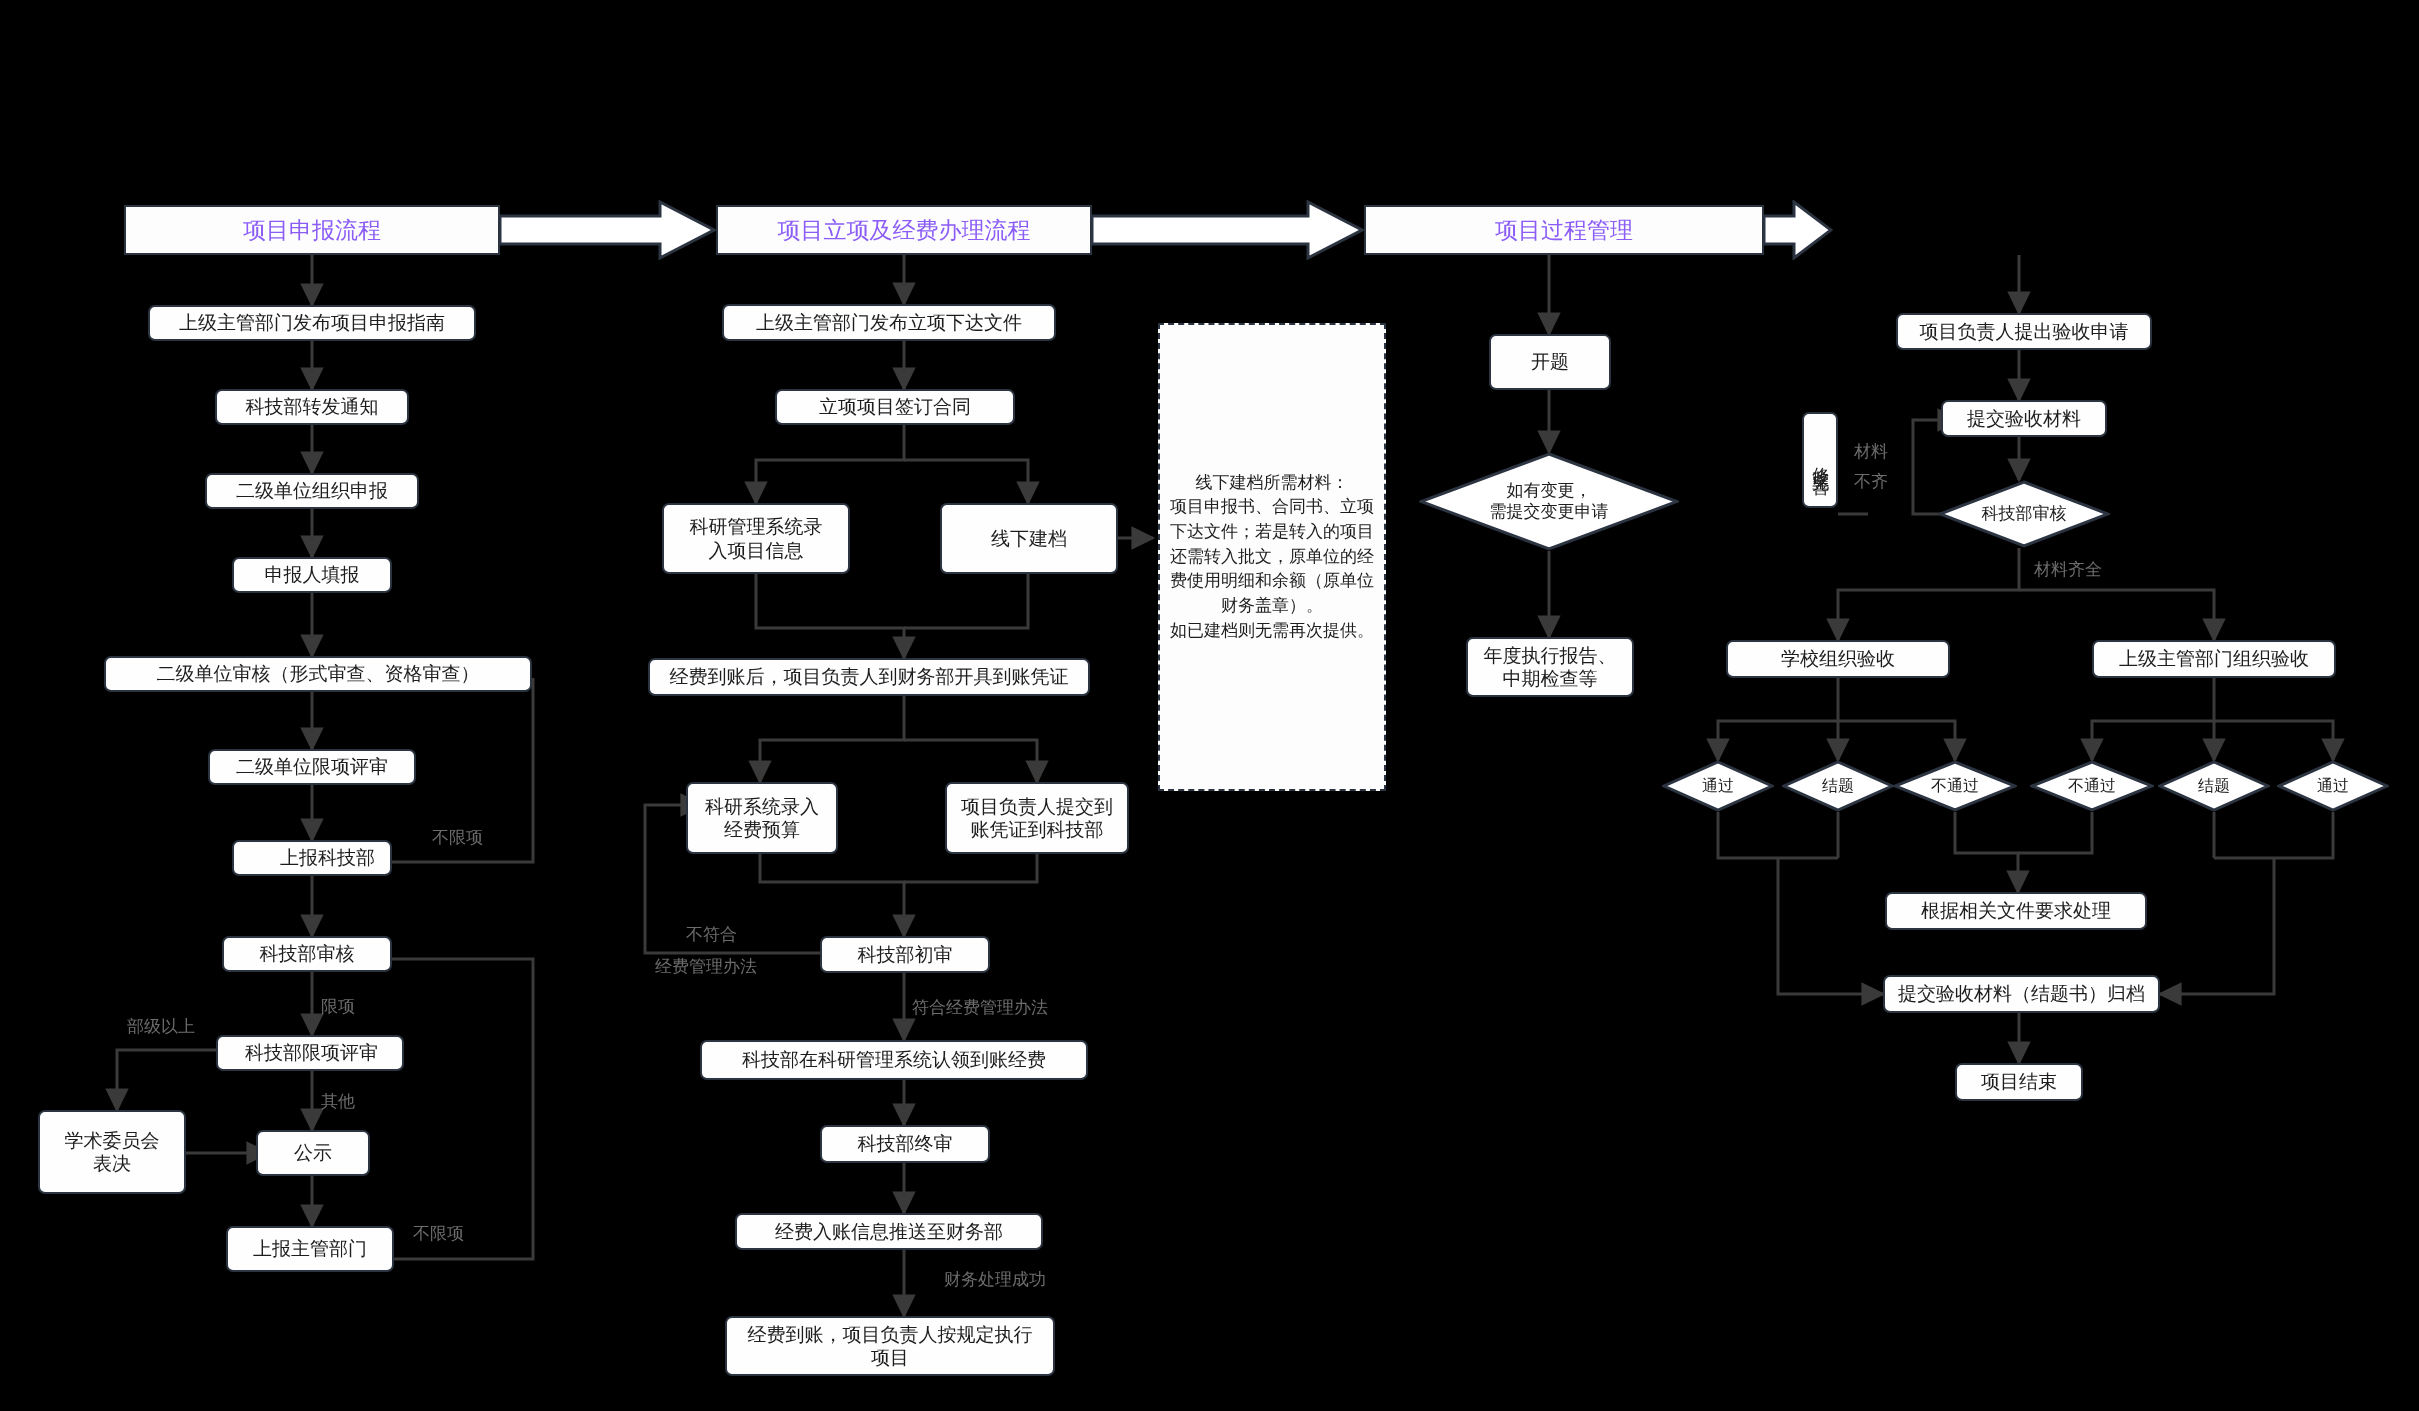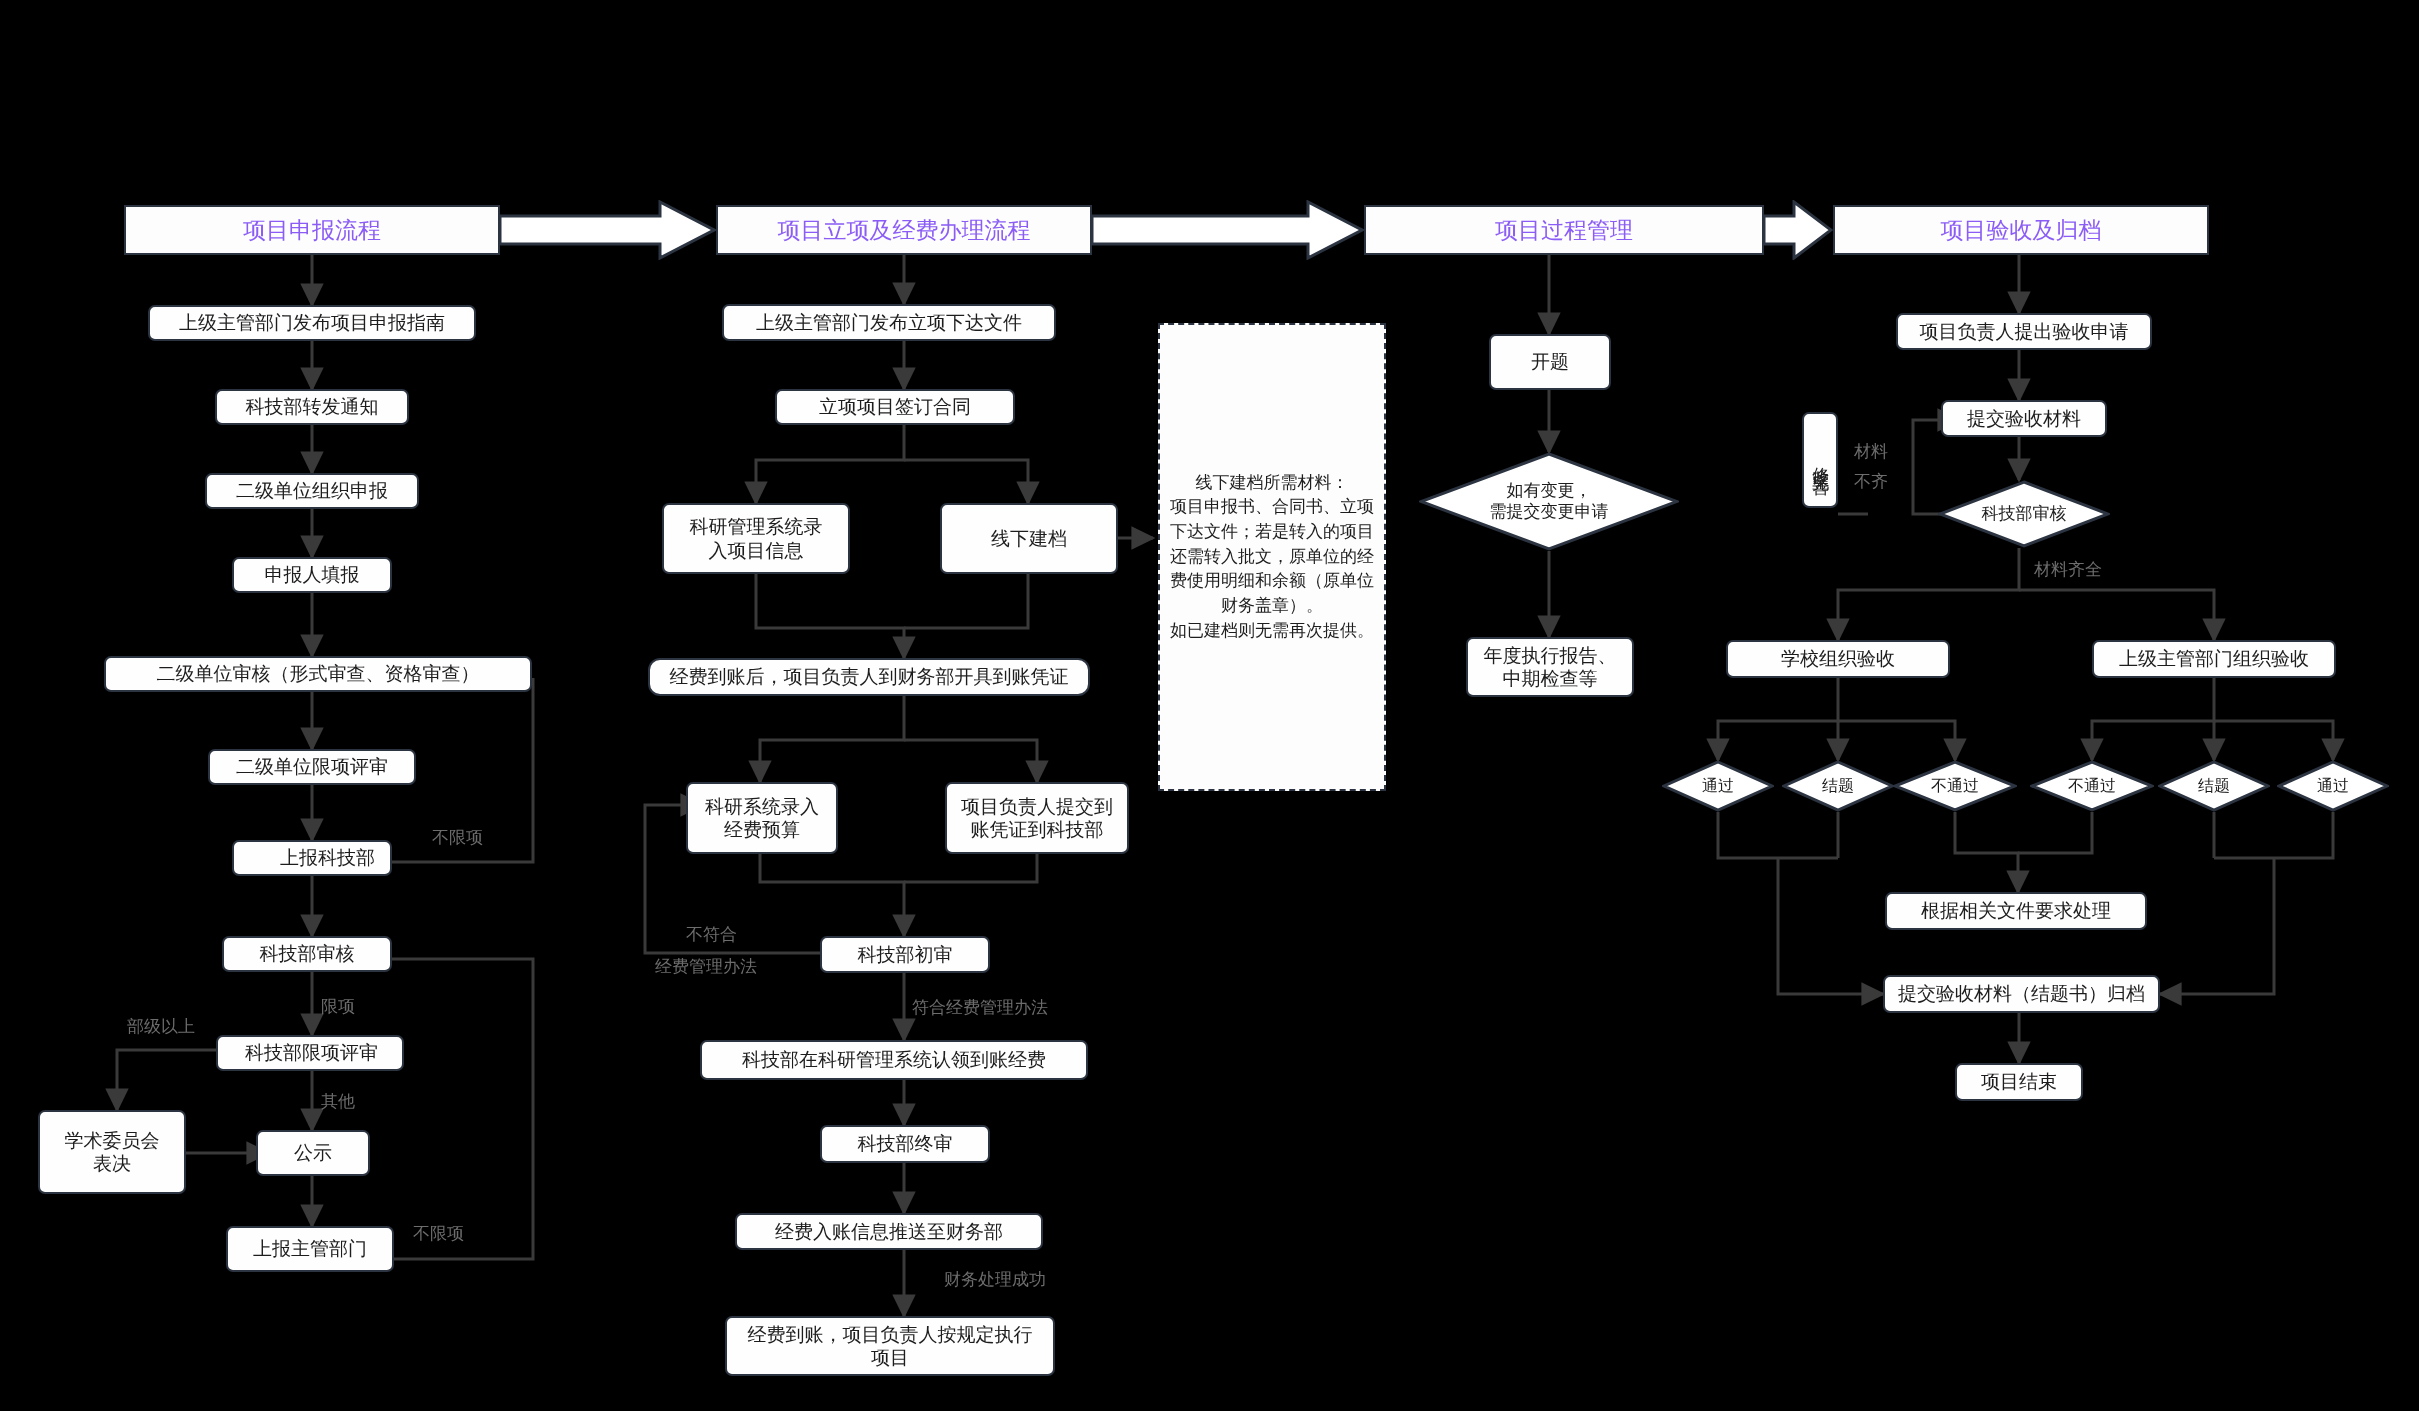--- a/index.html
+++ b/index.html
@@ -124,21 +124,20 @@
       <path d="M2274,858 L2274,994 L2160,994" marker-end="url(#ah)"></path>
 
       <path d="M2019,1013 L2019,1063"></path>
     </g>
   </svg>
 
 
   <div class="phase" style="left:124px;top:205px;width:376px;height:50px;">项目申报流程</div>
   <div class="phase" style="left:716px;top:205px;width:376px;height:50px;">项目立项及经费办理流程</div>
   <div class="phase" style="left:1364px;top:205px;width:400px;height:50px;">项目过程管理</div>
-  <div class="phase" style="left:1833px;top:205px;width:376px;height:50px;">项目验收及归档</div>
 
   <svg class="bigarrow" style="left:500px;top:200px;" width="216" height="60" viewBox="0 0 216 60">
     <path d="M0,16 L160,16 L160,2 L214,30 L160,58 L160,44 L0,44 z" fill="#ffffff" stroke="#2b3440" stroke-width="3"></path>
   </svg>
   <svg class="bigarrow" style="left:1092px;top:200px;" width="272" height="60" viewBox="0 0 272 60">
     <path d="M0,16 L216,16 L216,2 L270,30 L216,58 L216,44 L0,44 z" fill="#ffffff" stroke="#2b3440" stroke-width="3"></path>
   </svg>
   <svg class="bigarrow" style="left:1764px;top:200px;" width="69" height="60" viewBox="0 0 69 60">
     <path d="M0,16 L30,16 L30,2 L67,30 L30,58 L30,44 L0,44 z" fill="#ffffff" stroke="#2b3440" stroke-width="3"></path>
   </svg>
@@ -161,21 +160,21 @@
   <div class="edgelabel" style="left:321px;top:995px;">限项</div>
   <div class="edgelabel" style="left:127px;top:1015px;">部级以上</div>
   <div class="edgelabel" style="left:321px;top:1090px;">其他</div>
   <div class="edgelabel" style="left:413px;top:1222px;">不限项</div>
 
   <div class="node" style="left:722px;top:304px;width:334px;height:37px;">上级主管部门发布立项下达文件</div>
   <div class="node" style="left:775px;top:389px;width:240px;height:36px;">立项项目签订合同</div>
   <div class="node" style="left:662px;top:503px;width:188px;height:71px;white-space:pre-line;">科研管理系统录
 入项目信息</div>
   <div class="node" style="left:940px;top:503px;width:178px;height:71px;">线下建档</div>
-  <div class="node" style="left:648px;top:658px;width:442px;height:38px;border-radius:12px;">经费到账后，项目负责人到财务部开具到账凭证</div>
+  <div class="node" style="left:648px;top:658px;width:442px;height:38px;">经费到账后，项目负责人到财务部开具到账凭证</div>
   <div class="node" style="left:686px;top:782px;width:152px;height:72px;white-space:pre-line;">科研系统录入
 经费预算</div>
   <div class="node" style="left:945px;top:782px;width:184px;height:72px;white-space:pre-line;">项目负责人提交到
 账凭证到科技部</div>
   <div class="node" style="left:820px;top:936px;width:170px;height:37px;">科技部初审</div>
   <div class="node" style="left:700px;top:1040px;width:388px;height:40px;">科技部在科研管理系统认领到账经费</div>
   <div class="node" style="left:820px;top:1125px;width:170px;height:38px;">科技部终审</div>
   <div class="node" style="left:735px;top:1213px;width:308px;height:37px;">经费入账信息推送至财务部</div>
   <div class="node" style="left:725px;top:1316px;width:330px;height:60px;white-space:pre-line;">经费到账，项目负责人按规定执行
 项目</div>

